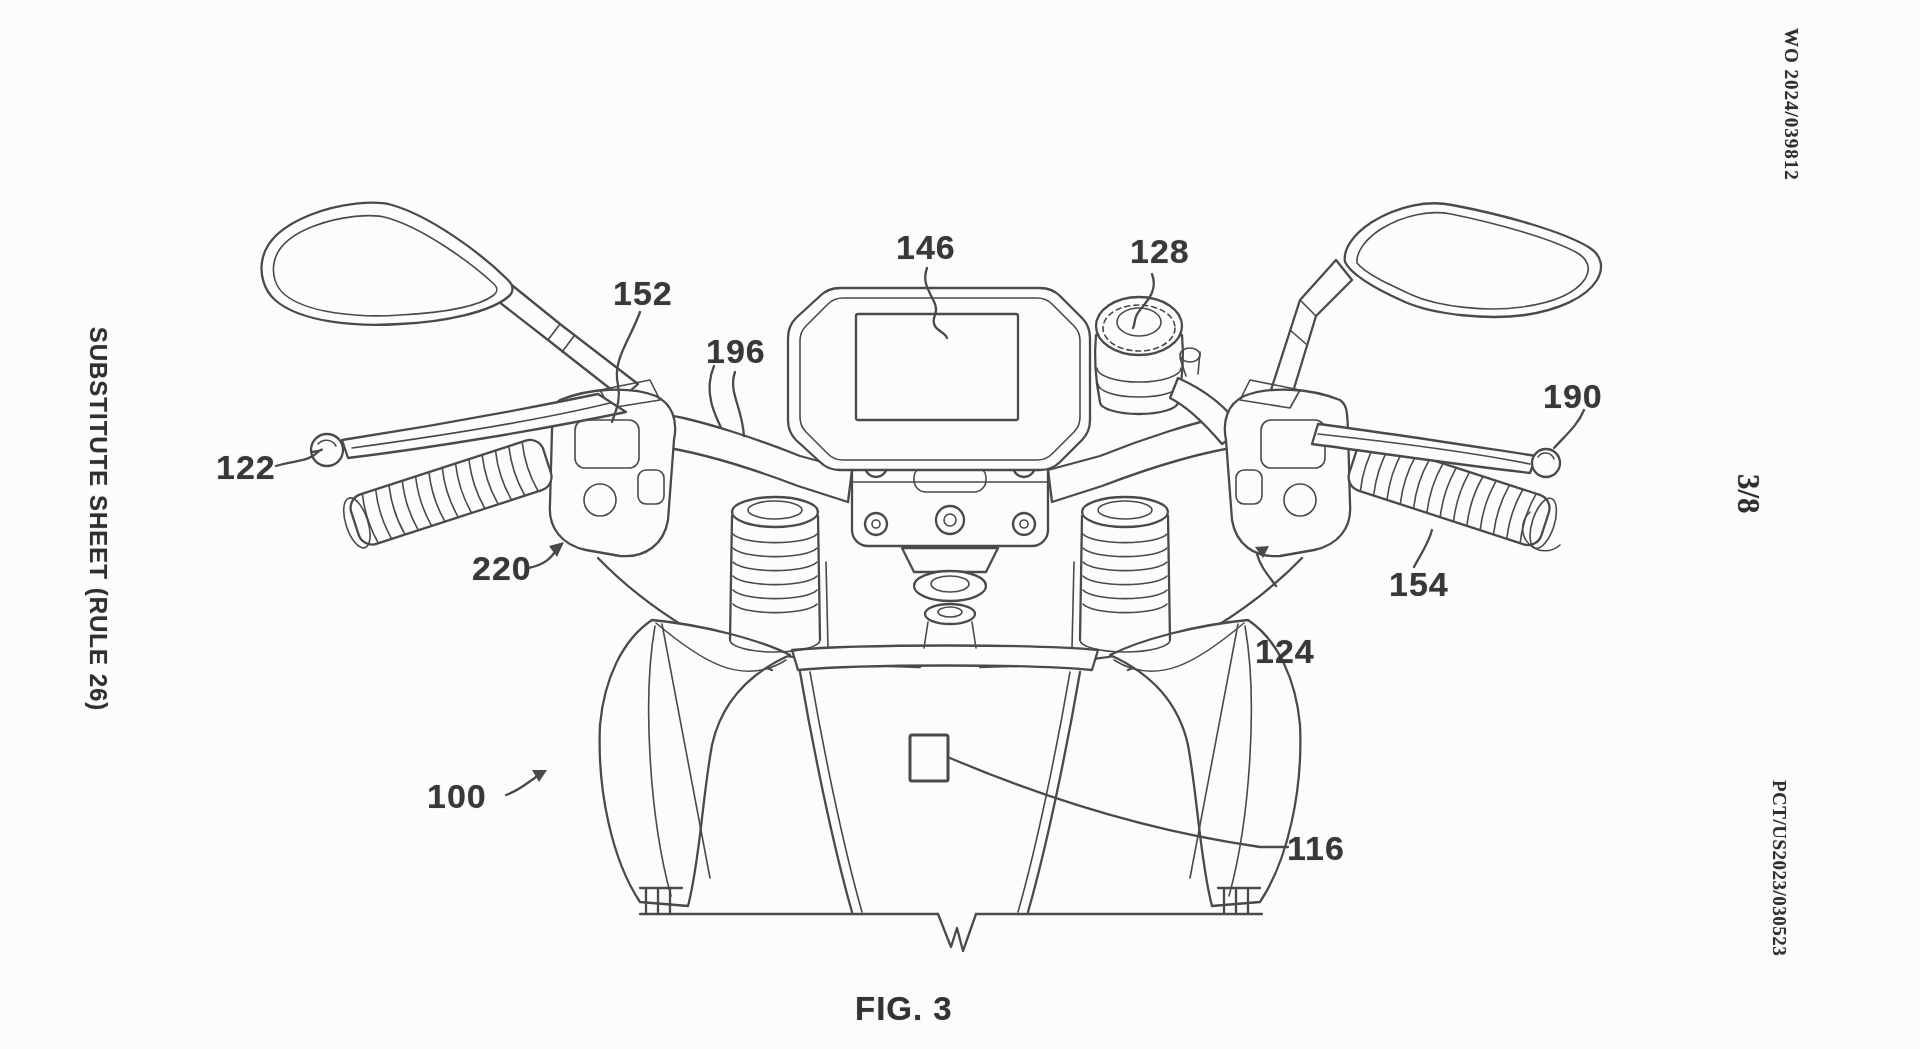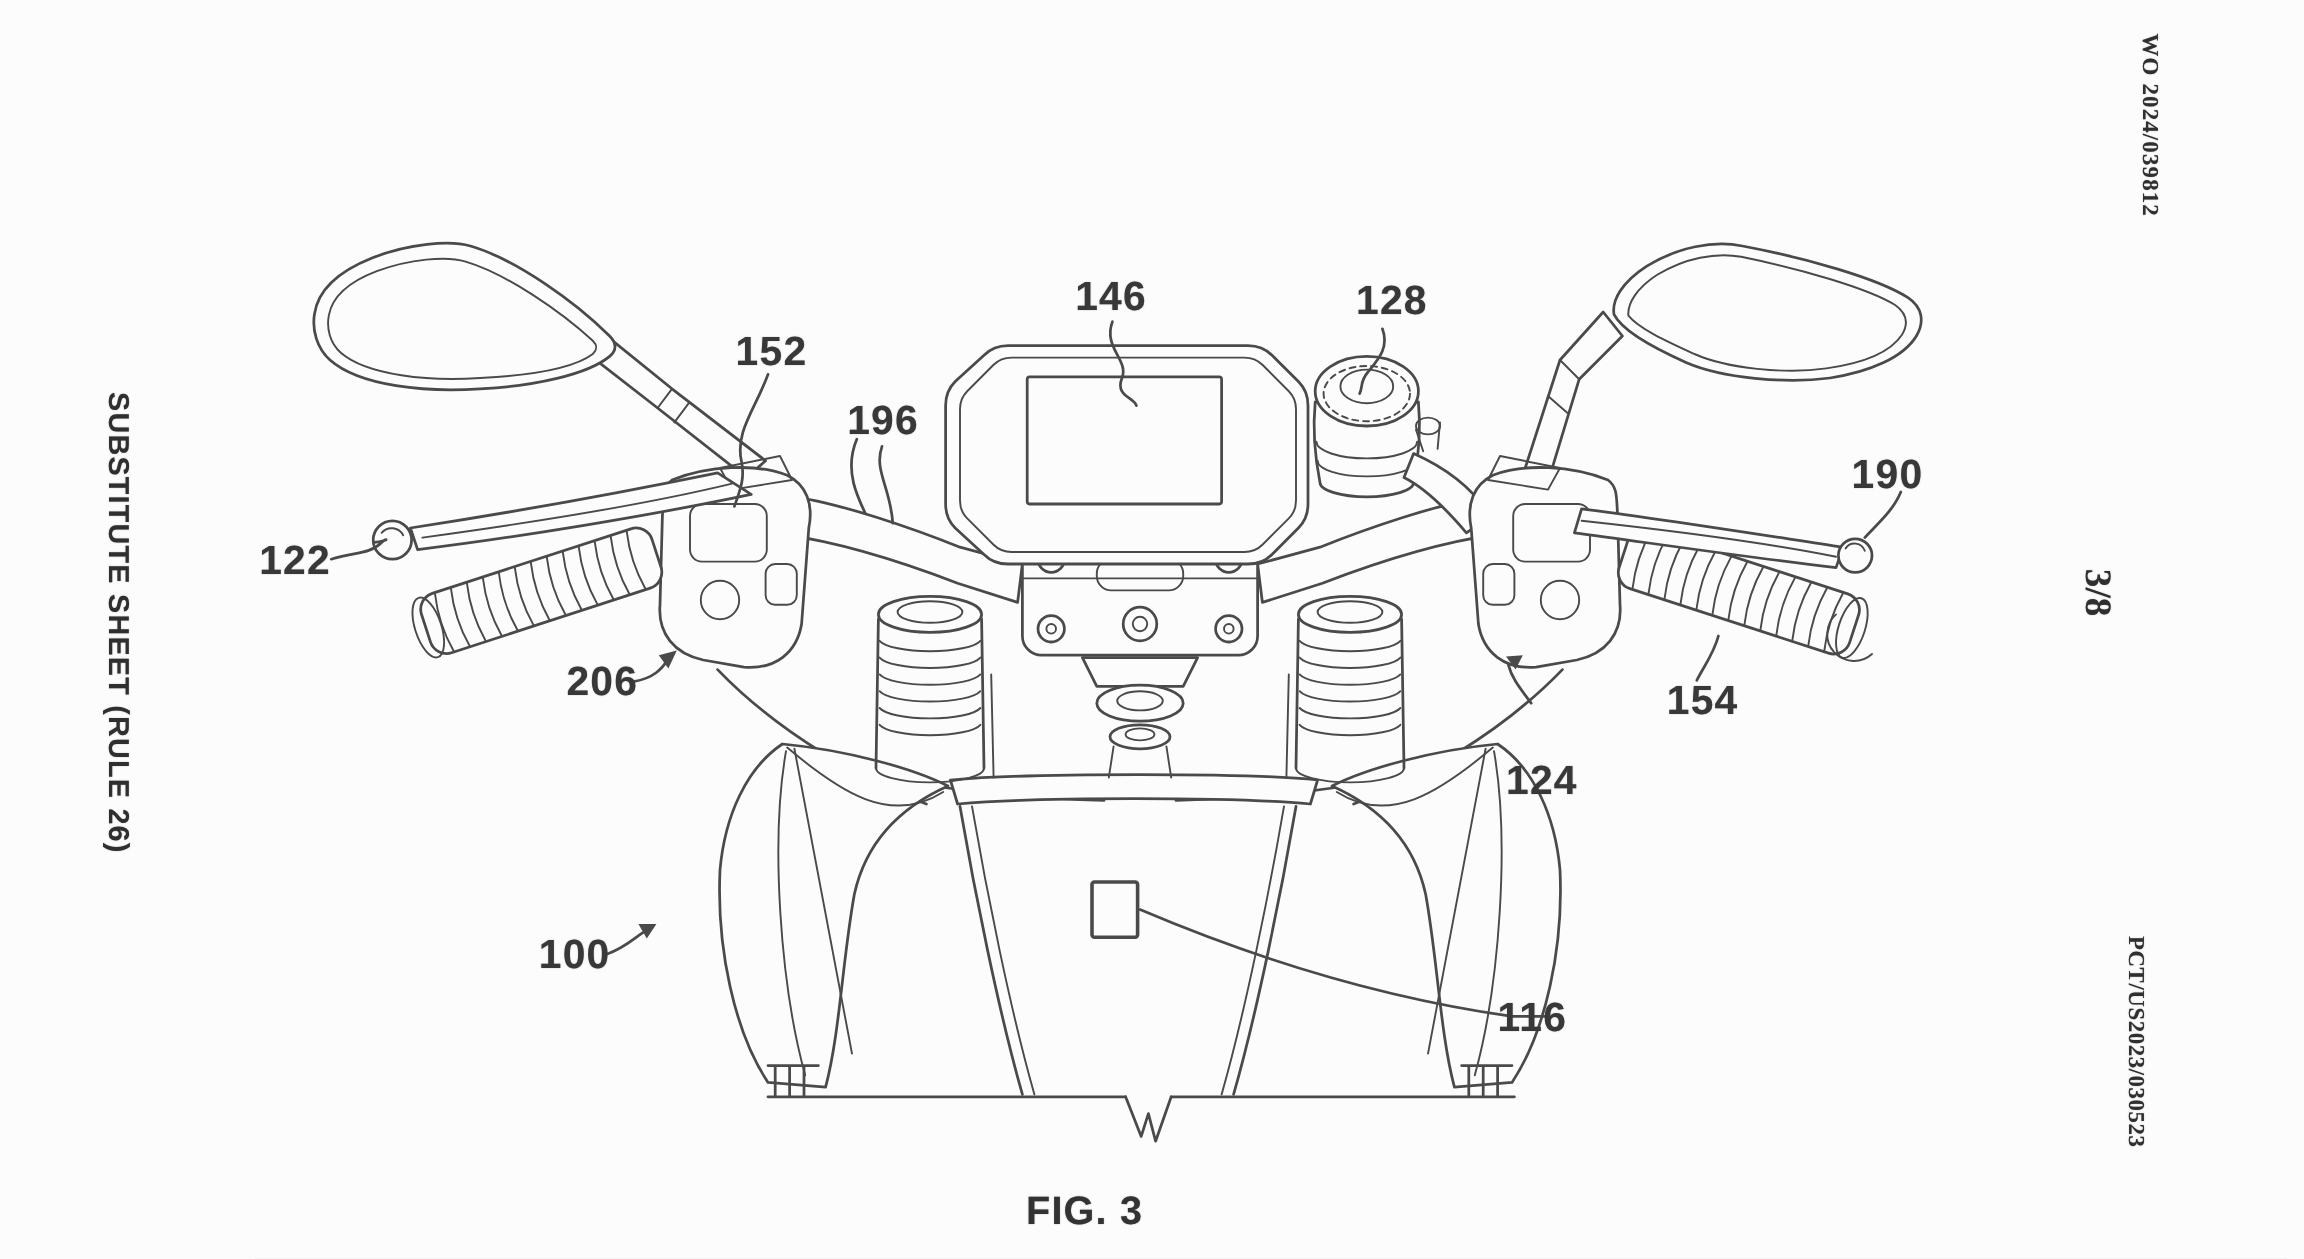--- a/index.html
+++ b/index.html
@@ -24,22 +24,22 @@
   }
   .n152{left:613px;top:274px;}
   .n106{left:706px;top:332px;}
   .n146{left:896px;top:228px;}
   .n128{left:1130px;top:232px;}
   .n122{left:216px;top:448px;}
   .n126{left:472px;top:549px;}
   .n124{left:1255px;top:584px;margin-top:48px;}
   .n118{left:1389px;top:565px;}
   .n120{left:1543px;top:377px;}
-  .n100{left:449px;top:777px;text-align:right;}
-  .n116{left:1248px;top:829px;}
+  .n100{left:427px;top:777px;text-align:right;}
+  .n116{left:1287px;top:829px;}
   .fig-caption{
     position:absolute;left:855px;top:990px;width:165px;text-align:left;
     font-size:33px;font-weight:bold;color:#333;letter-spacing:1px;
     text-shadow:0 0 1px rgba(60,60,60,.6);
   }
   
   .vtext{
     position:absolute;transform:rotate(90deg);transform-origin:0 0;
     white-space:nowrap;color:#2f2f2f;text-shadow:0 0 1px rgba(60,60,60,.5);
   }
@@ -243,21 +243,21 @@
       <path class="solid" d="M547,770 L532,770 L539,782 Z"></path>
       <path d="M950,758 C1030,792 1140,830 1260,847 L1288,847"></path>
     </g>
   </svg>
 
   <div class="ref n152">152</div>
   <div class="ref n106">196</div>
   <div class="ref n146">146</div>
   <div class="ref n128">128</div>
   <div class="ref n122">122</div>
-  <div class="ref n126">206</div>
+  <div class="ref n126">220</div>
   <div class="ref n124">124</div>
   <div class="ref n118">154</div>
   <div class="ref n120">190</div>
   <div class="ref n100">100</div>
   <div class="ref n116">116</div>
 
   <div class="fig-caption">FIG. 3</div>
 
   <div class="vtext left-margin">SUBSTITUTE SHEET (RULE 26)</div>
   <div class="vtext rm-top">WO 2024/039812</div>

